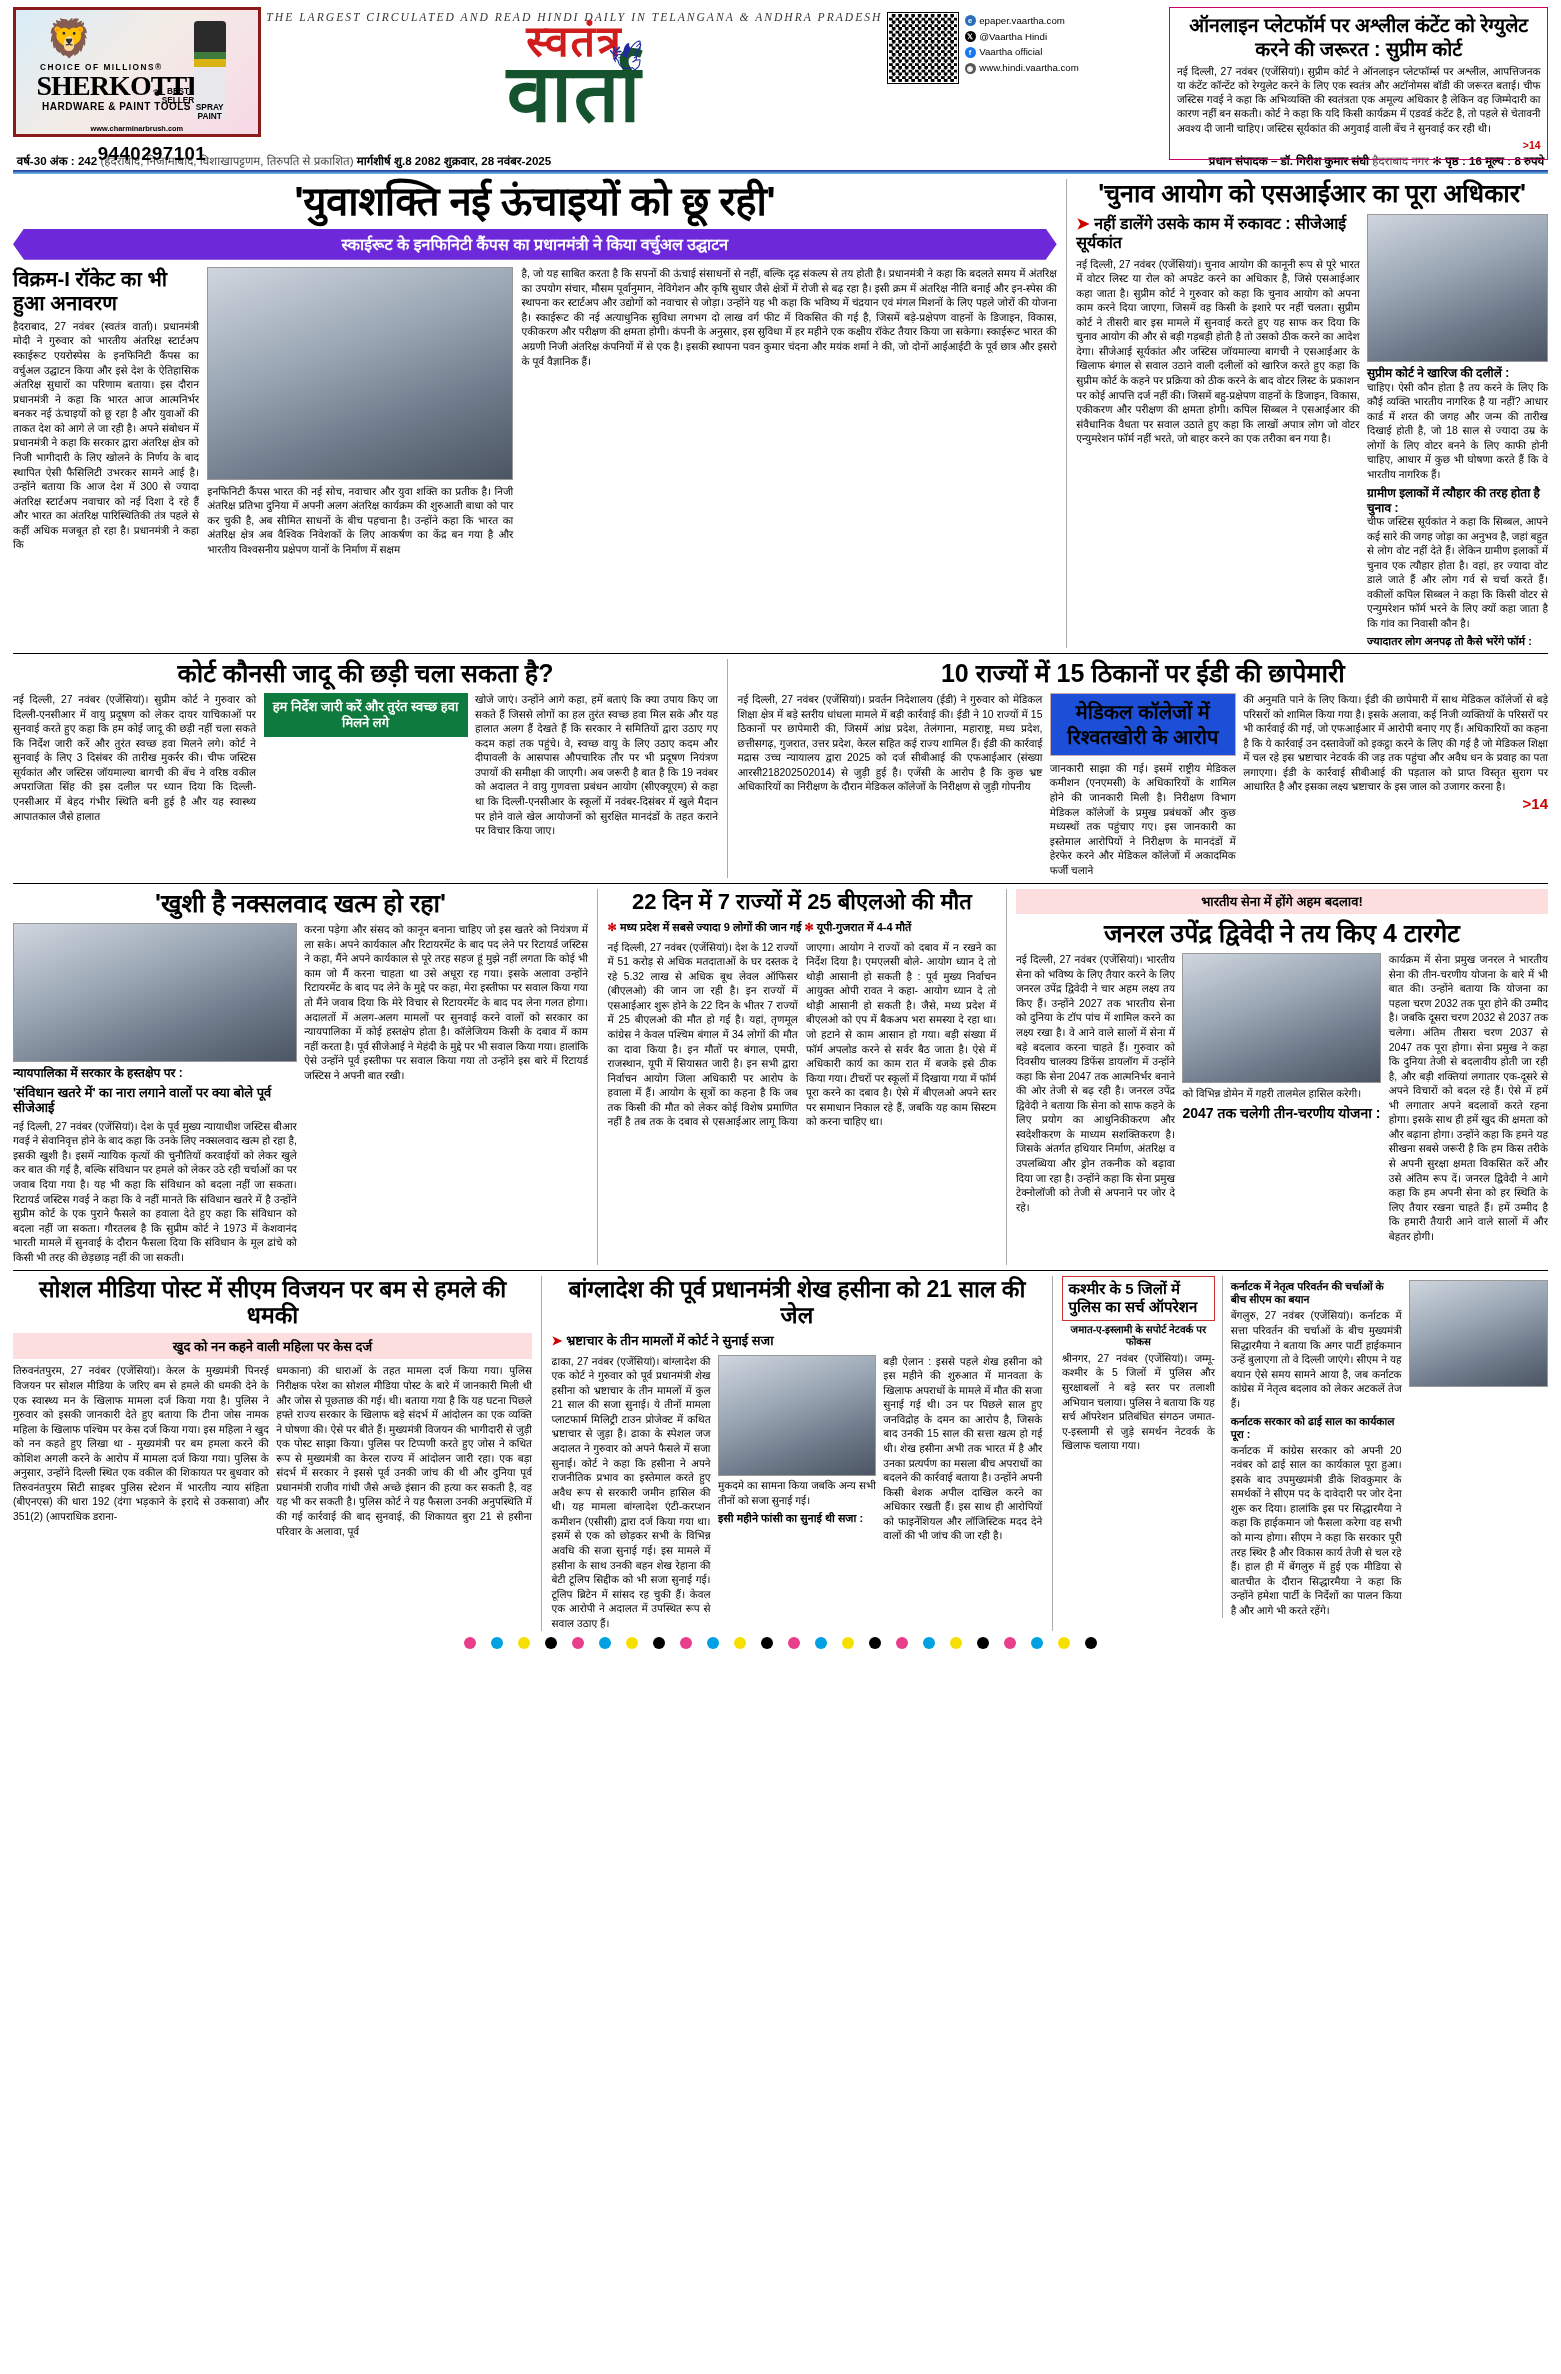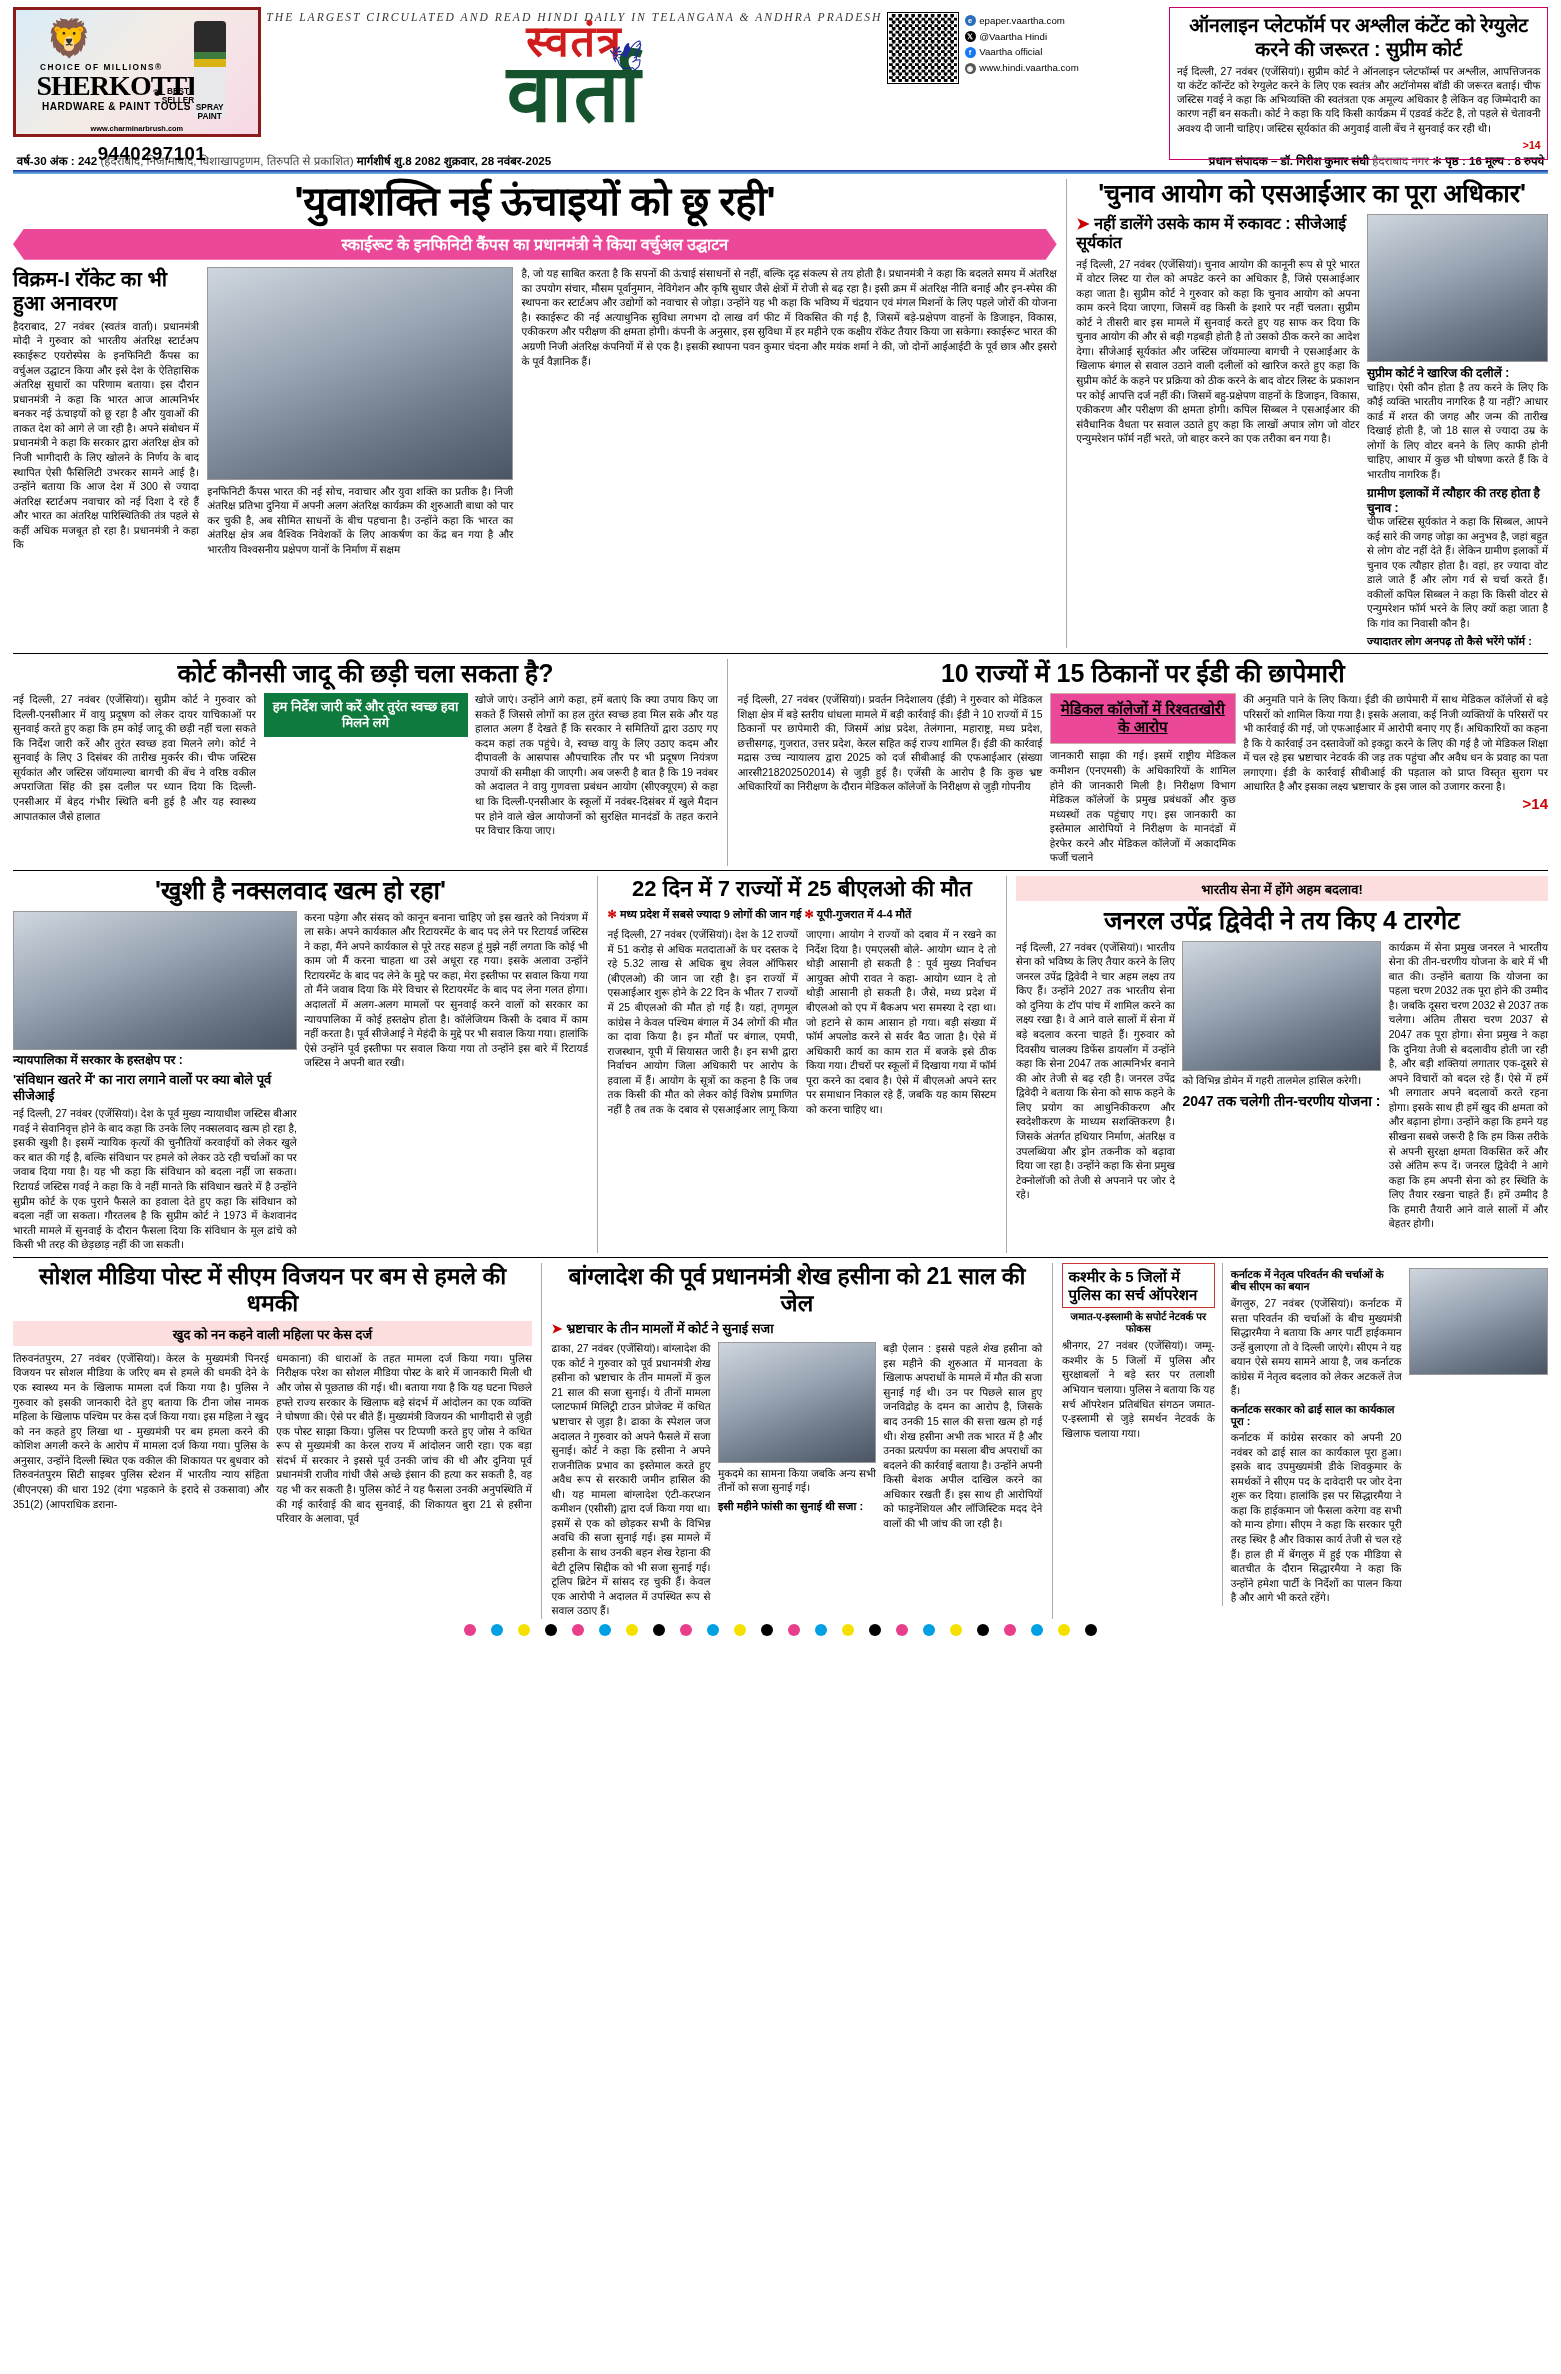--- a/index.html
+++ b/index.html
@@ -73,33 +73,33 @@
   .vr { border-left:0.9px solid #aaa; }
 
   .lead { display:flex; gap:9.3px; }
   .lead-main { flex:1; }
   .lead-right { width:482px; }
 
   .h1 { font-size:40px; font-weight:bold; line-height:1.1; text-align:center; letter-spacing:-0.5px;}
   .h2 { font-size:25px; font-weight:bold; line-height:1.16; text-align:center;}
   .h3 { font-size:20.4px; font-weight:bold; line-height:1.18; }
   .h4 { font-size:16px; font-weight:bold; line-height:1.2; }
-  .ribbon { background:#ec4899; color:#fff; font-size:16px; font-weight:bold;
+  .ribbon { background:#6d28d9; color:#fff; font-size:16px; font-weight:bold;
             text-align:center; padding:4.6px 9.3px; margin:5.6px 0 7.4px;
             clip-path: polygon(11px 0,calc(100% - 11px) 0,100% 50%,calc(100% - 11px) 100%,11px 100%,0 50%); }
   .bodytext { font-size:10.4px; line-height:1.4; text-align:justify; }
   .cols2 { column-count:2; column-gap:8.3px; }
 
   .photo { background:#d7d7d7; border:0.9px solid #999; position:relative; overflow:hidden; }
   .photo .ph-in { position:absolute; inset:0;
       background:linear-gradient(160deg,#cfd6de 0%,#9aa6b4 40%,#6f7b8a 70%,#4b5563 100%); }
   .green-box { background:#0e7a3d; color:#fff; font-size:13px; font-weight:bold; text-align:center;
                padding:5.6px 7.4px; line-height:1.25; }
-  .yellow-box { background:#ec4899; font-size:15px; font-weight:bold; text-align:center;
-                padding:5.6px 7.4px; line-height:1.25; border:0.9px solid #caa;text-decoration:underline; }
+  .yellow-box { background:#1d4ed8; font-size:20px; font-weight:bold; text-align:center;
+                padding:5.6px 7.4px; line-height:1.25; border:0.9px solid #caa; }
   .bullet-red { color:#c00; font-weight:bold; }
   .cont { color:#c00; font-weight:bold; }
   .threecol { display:flex; gap:9.3px; }
   .c1 { width:575px; } .c2 { width:399px; } .c3 { flex:1; }
 
   .bot { display:flex; gap:9.3px; }
   .b1 { width:519px; } .b2 { width:501px; } .b3 { flex:1; }
   .redbox { border:0.9px solid #c33; padding:3.7px 5.6px; }
   .pinkbar { background:#fcdede; font-size:13px; font-weight:bold; text-align:center; padding:3.7px;}
 

